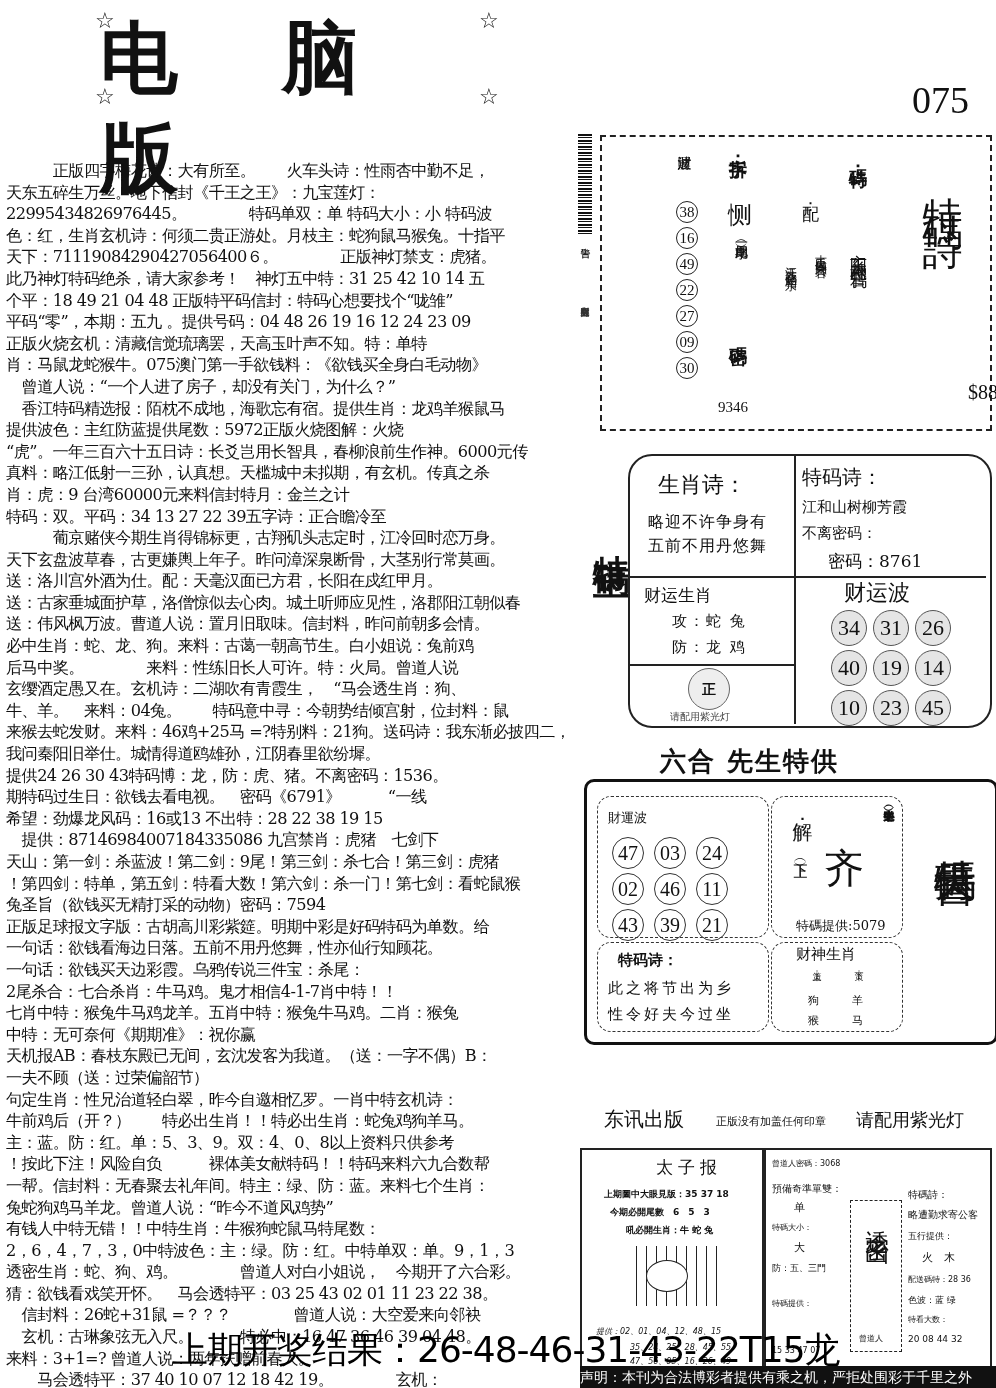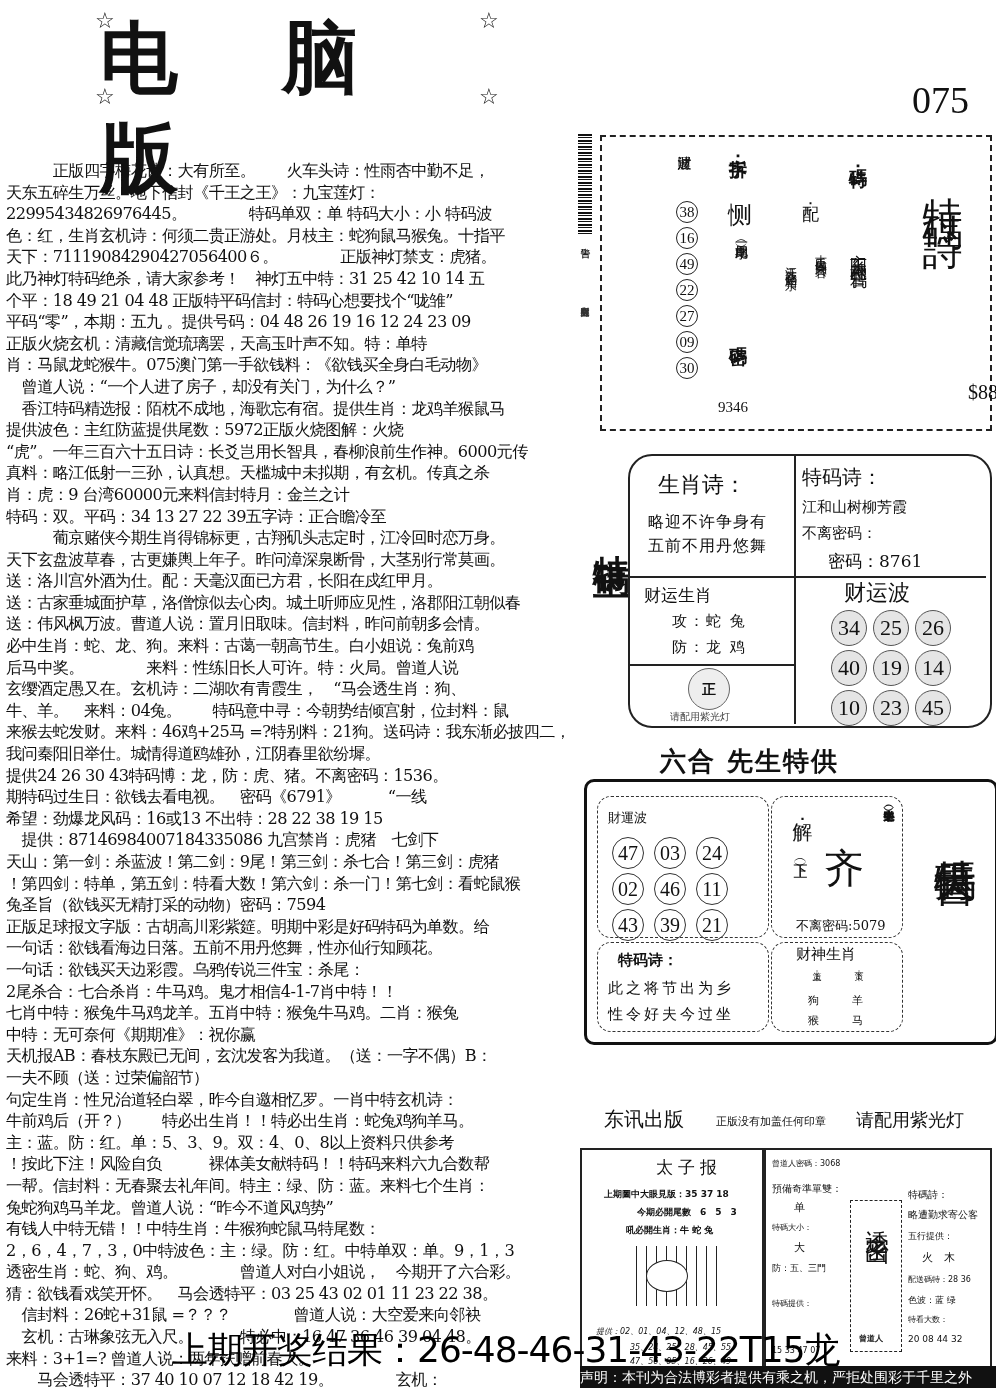--- a/index.html
+++ b/index.html
@@ -94,36 +94,36 @@
     <div class="abs" style="left:14px;top:6px;font-size:17px;">财运生肖</div>
     <div class="abs" style="left:42px;top:34px;font-size:15px;letter-spacing:2px;">攻：蛇 兔</div>
     <div class="abs" style="left:42px;top:60px;font-size:15px;letter-spacing:2px;">防：龙 鸡</div>
   </div>
   <div class="abs" style="left:0;top:210px;width:164px;height:58px;border-right:2px solid #222;">
     <div class="abs" style="left:58px;top:2px;width:40px;height:40px;border:1.5px solid #666;border-radius:50%;background:#eee;text-align:center;line-height:40px;font-size:14px;font-weight:bold;">正</div>
     <div class="abs sans" style="left:40px;top:44px;font-size:10px;color:#444;">请配用紫光灯</div>
   </div>
   <div class="abs" style="left:166px;top:122px;width:190px;height:146px;">
     <div class="abs" style="left:48px;top:0;font-size:22px;">财运波</div>
-    <div class="abs" style="left:32px;top:30px;width:140px;" id="mid-balls"><span class="ball">34</span><span class="ball">25</span><span class="ball">26</span><span class="ball">40</span><span class="ball">19</span><span class="ball">14</span><span class="ball">10</span><span class="ball">23</span><span class="ball">45</span></div>
+    <div class="abs" style="left:32px;top:30px;width:140px;" id="mid-balls"><span class="ball">34</span><span class="ball">31</span><span class="ball">26</span><span class="ball">40</span><span class="ball">19</span><span class="ball">14</span><span class="ball">10</span><span class="ball">23</span><span class="ball">45</span></div>
   </div>
 </div>
 
 <div class="abs sans" style="left:660px;top:744px;font-size:26px;font-weight:bold;letter-spacing:2px;">六合 先生特供</div>
 <div class="abs box3">
   <div class="dbox" style="left:10px;top:14px;width:170px;height:140px;">
     <div class="abs sans" style="left:10px;top:12px;font-size:13px;">財運波</div>
     <div class="abs" style="left:14px;top:38px;width:150px;" id="liuhe-nums"><span class="ball2" style="margin: 2px 10px 2px 0px;">47</span><span class="ball2" style="margin: 2px 10px 2px 0px;">03</span><span class="ball2" style="margin: 2px 10px 2px 0px;">24</span><br><span class="ball2" style="margin: 2px 10px 2px 0px;">02</span><span class="ball2" style="margin: 2px 10px 2px 0px;">46</span><span class="ball2" style="margin: 2px 10px 2px 0px;">11</span><br><span class="ball2" style="margin: 2px 10px 2px 0px;">43</span><span class="ball2" style="margin: 2px 10px 2px 0px;">39</span><span class="ball2" style="margin: 2px 10px 2px 0px;">21</span><br></div>
   </div>
   <div class="dbox" style="left:184px;top:14px;width:130px;height:140px;">
     <div class="abs vtext" style="left:18px;top:10px;font-size:20px;">解：</div>
     <div class="abs vtext" style="left:20px;top:56px;font-size:14px;">（上下）</div>
     <div class="abs" style="left:52px;top:44px;font-size:40px;">齐</div>
     <div class="abs vtext sans" style="left:108px;top:4px;font-size:11px;font-weight:bold;">先生送字（必中）</div>
-    <div class="abs" style="left:24px;top:120px;font-size:13px;">不离密码:5079</div>
+    <div class="abs" style="left:24px;top:120px;font-size:13px;">特碼提供:5079</div>
   </div>
   <div class="dbox" style="left:10px;top:160px;width:170px;height:88px;">
     <div class="abs sans" style="left:20px;top:8px;font-size:15px;font-weight:bold;">特码诗：</div>
     <div class="abs sans" style="left:10px;top:36px;font-size:15px;letter-spacing:3px;">此之将节出为乡</div>
     <div class="abs sans" style="left:10px;top:62px;font-size:15px;letter-spacing:3px;">性令好夫今过坐</div>
   </div>
   <div class="dbox" style="left:184px;top:160px;width:130px;height:88px;text-align:right;">
     <div class="abs sans" style="left:24px;top:2px;font-size:15px;">财神生肖</div>
     <div class="abs vtext sans" style="left:38px;top:22px;font-size:9px;">上策：</div>
     <div class="abs vtext sans" style="left:80px;top:22px;font-size:9px;">下策：</div>
@@ -135,42 +135,42 @@
   <div class="abs vtext serif" style="left:340px;top:44px;font-size:42px;letter-spacing:2px;">特碼天書</div>
 </div>
 
 <div class="abs" style="left:604px;top:1106px;font-size:20px;">东讯出版</div>
 <div class="abs" style="left:716px;top:1114px;font-size:11px;">正版没有加盖任何印章</div>
 <div class="abs" style="left:856px;top:1108px;font-size:18px;">请配用紫光灯</div>
 
 <div class="abs box4">
   <div class="abs sans" style="left:74px;top:6px;font-size:17px;letter-spacing:5px;">太子报</div>
   <div class="abs sans" style="left:22px;top:38px;font-size:9px;font-weight:bold;white-space:nowrap;">上期圖中大眼見版：35 37 18</div>
-  <div class="abs sans" style="left:28px;top:56px;font-size:9px;font-weight:bold;white-space:nowrap;margin-left:27px;">今期必開尾數　6　5　3</div>
+  <div class="abs sans" style="left:28px;top:56px;font-size:9px;font-weight:bold;white-space:nowrap;">今期必開尾數　6　5　3</div>
   <div class="abs sans" style="left:44px;top:74px;font-size:9px;font-weight:bold;white-space:nowrap;">吼必開生肖：牛 蛇 兔</div>
   <div class="abs" style="left:54px;top:96px;width:90px;height:60px;background:repeating-linear-gradient(90deg,#222 0 1px,transparent 1px 10px);">
     <div class="abs" style="left:10px;top:14px;width:40px;height:30px;border:1.5px solid #222;border-radius:50%;background:#fff;"></div>
   </div>
   <div class="abs sans" style="left:14px;top:176px;font-size:8px;white-space:nowrap;font-style:italic;">提供：02、01、04、12、48、15</div>
   <div class="abs sans" style="left:48px;top:192px;font-size:8px;white-space:nowrap;font-style:italic;">35、24、25、28、45、55</div>
   <div class="abs sans" style="left:48px;top:206px;font-size:8px;white-space:nowrap;font-style:italic;">47、56、05、16、26、49</div>
 </div>
 
 <div class="abs box5">
   <div class="abs sans" style="left:6px;top:8px;font-size:8px;white-space:nowrap;">曾道人密碼：3068</div>
   <div class="abs sans" style="left:6px;top:32px;font-size:10px;">預備奇準單雙：</div>
   <div class="abs sans" style="left:28px;top:50px;font-size:11px;">单</div>
   <div class="abs sans" style="left:6px;top:72px;font-size:8px;">特碼大小：</div>
   <div class="abs sans" style="left:28px;top:90px;font-size:11px;">大</div>
   <div class="abs sans" style="left:6px;top:112px;font-size:9px;">防：五、三門</div>
   <div class="abs sans" style="left:6px;top:148px;font-size:8px;">特碼提供：</div>
   <div class="abs sans" style="left:6px;top:196px;font-size:8px;">15 33 47 07</div>
   <div class="abs" style="left:84px;top:50px;width:50px;height:150px;border:1.5px dashed #222;">
     <div class="abs vtext serif" style="left:10px;top:10px;font-size:24px;letter-spacing:6px;">透密函</div>
-    <div class="abs sans" style="left:8px;top:132px;font-size:8px;font-weight:bold;">曾道人</div>
+    <div class="abs sans" style="left:8px;top:132px;font-size:8px;">曾道人</div>
   </div>
   <div class="abs sans" style="left:142px;top:38px;font-size:10px;">特碼詩：</div>
   <div class="abs sans" style="left:142px;top:58px;font-size:10px;white-space:nowrap;">略遭勤求寄公客</div>
   <div class="abs sans" style="left:142px;top:80px;font-size:9px;">五行提供：</div>
   <div class="abs sans" style="left:156px;top:100px;font-size:11px;">火　木</div>
   <div class="abs sans" style="left:142px;top:124px;font-size:8px;white-space:nowrap;">配送碼特：28 36</div>
   <div class="abs sans" style="left:142px;top:144px;font-size:9px;white-space:nowrap;">色波：蓝 绿</div>
   <div class="abs sans" style="left:142px;top:164px;font-size:8px;">特看大数：</div>
   <div class="abs sans" style="left:142px;top:184px;font-size:9px;white-space:nowrap;">20 08 44 32</div>
 </div>

